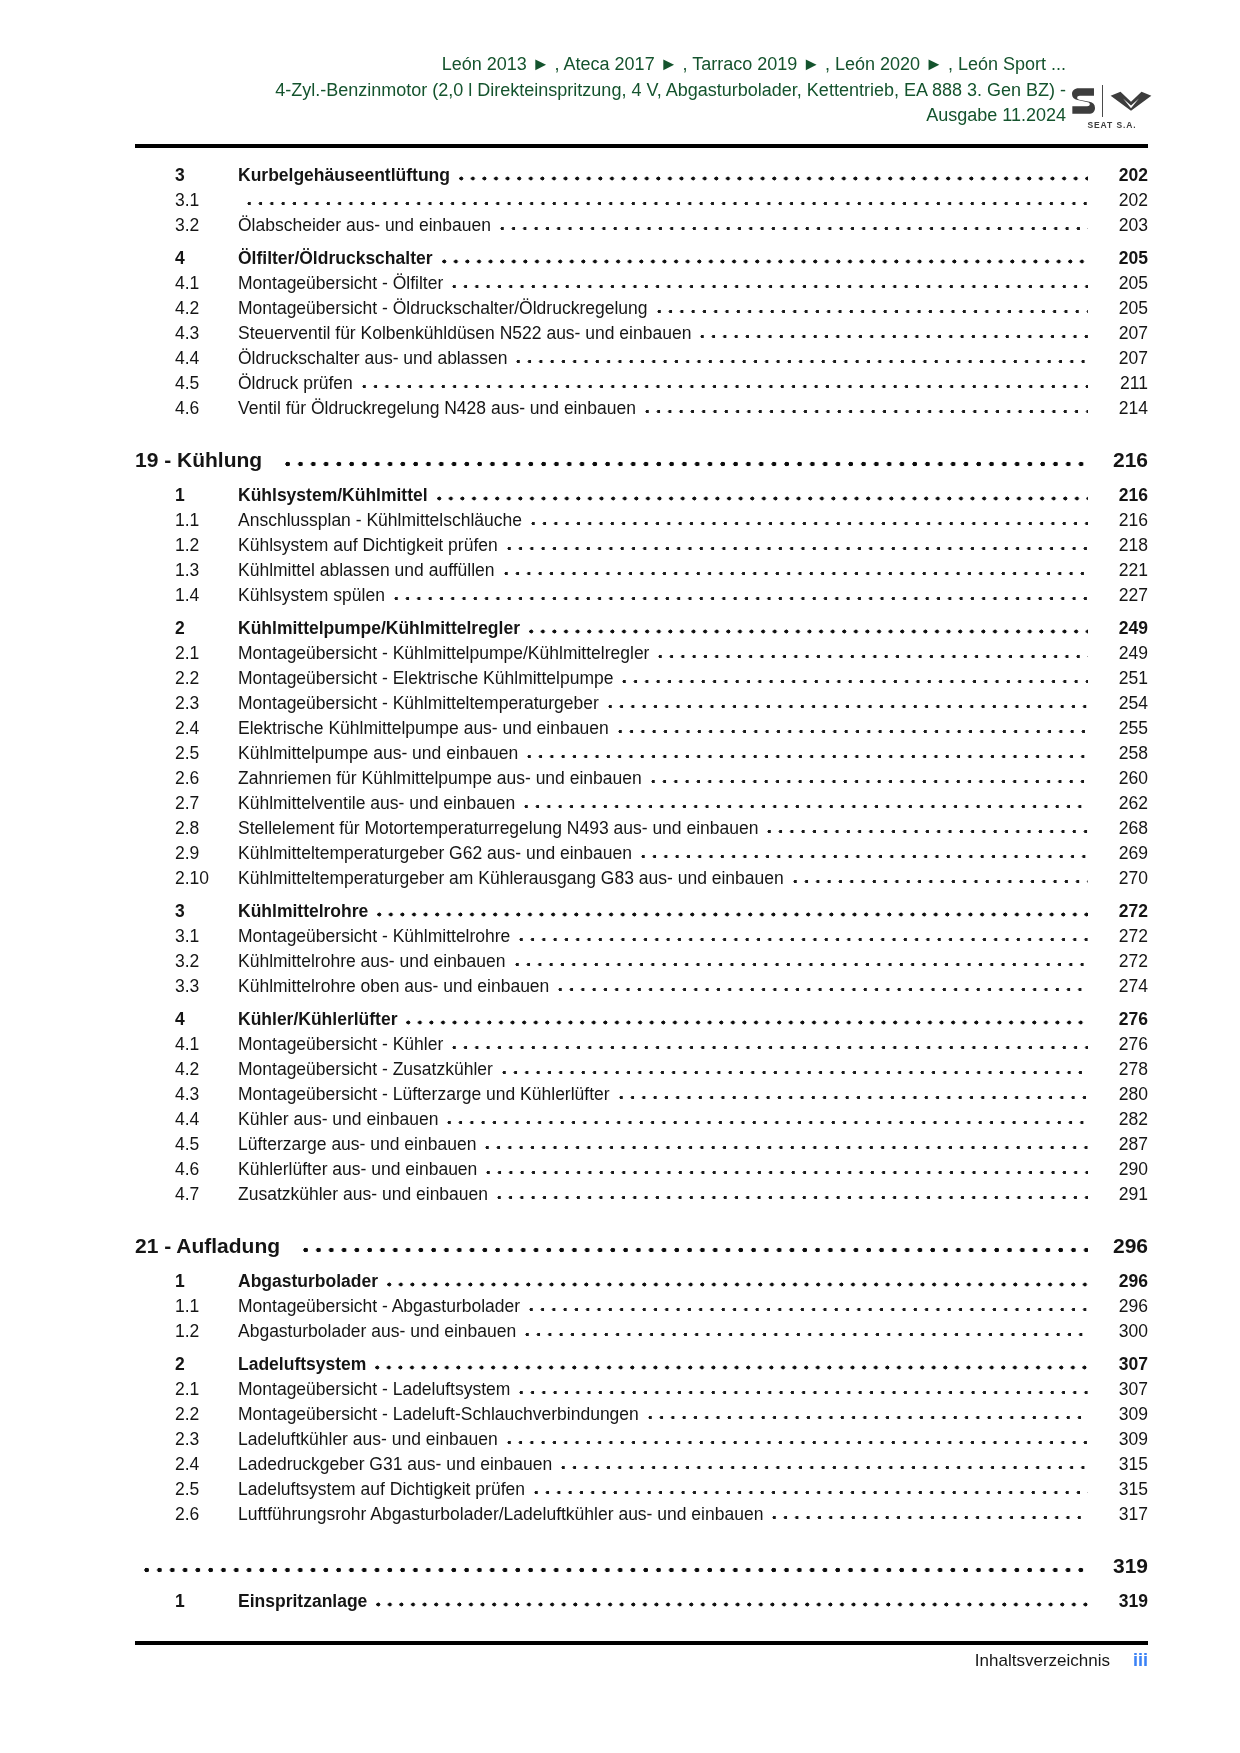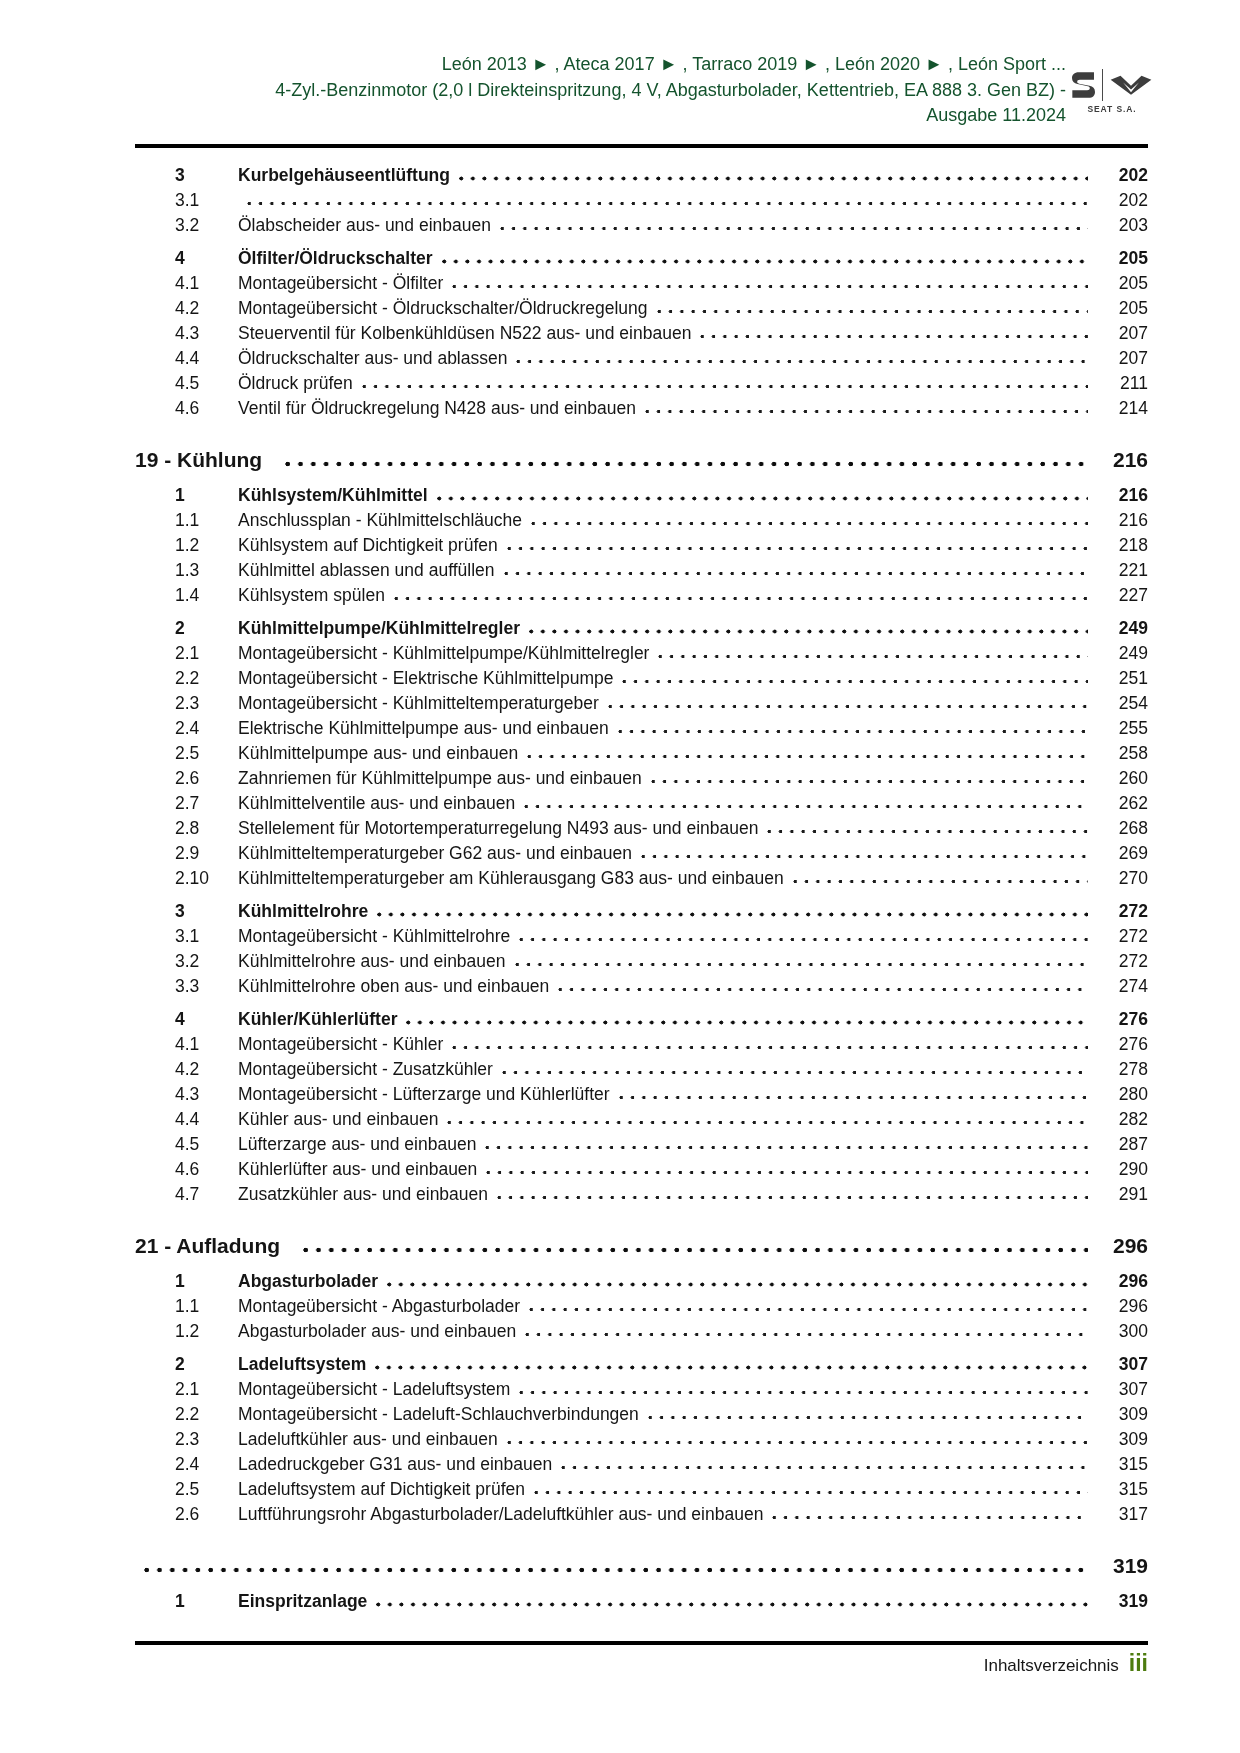--- a/index.html
+++ b/index.html
@@ -6,21 +6,21 @@
   body{
     width:1240px;height:1753px;position:relative;background:#ffffff;
     font-family:"Liberation Sans",sans-serif;color:#151515;
     -webkit-font-smoothing:antialiased;overflow:hidden;
   }
   
   .header-text{
     position:absolute;top:52px;right:174px;text-align:right;
     font-size:18px;line-height:25.5px;white-space:nowrap;color:#14532d;
   }
-  .brand{position:absolute;top:70px;left:1078px;width:68px;}
+  .brand{position:absolute;top:86px;left:1078px;width:68px;}
   .brand-logos{display:flex;align-items:center;justify-content:center;gap:7px;height:30px;}
   .brand-divider{width:1.5px;height:32px;background:#4a4a4a;flex:none;}
   .brand-caption{
     margin-top:4px;text-align:center;font-size:8.5px;font-weight:bold;
     letter-spacing:0.9px;color:#3c3c3c;white-space:nowrap;
   }
   .top-rule{position:absolute;left:135px;top:144px;width:1013px;height:3.5px;background:#000;}
   
   .toc{position:absolute;left:135px;top:155px;width:1013px;}
   .row{display:flex;align-items:baseline;height:25px;line-height:25px;font-size:17.5px;white-space:nowrap;}
@@ -40,23 +40,23 @@
     background-size:11.6px 5px;
   }
   .row.chapter .leader{
     height:6px;
     background-image:radial-gradient(circle at 2.7px 3px,#0c0c0c 2.1px,transparent 2.55px);
     background-size:12.8px 6px;
   }
   .page-num{flex:none;min-width:46px;text-align:right;}
   
   .bottom-rule{position:absolute;left:135px;top:1641px;width:1013px;height:4px;background:#000;}
-  .footer{position:absolute;top:1650px;right:92px;display:flex;align-items:baseline;gap:10px;white-space:nowrap;}
+  .footer{position:absolute;top:1650px;right:92px;display:flex;align-items:baseline;gap:23px;white-space:nowrap;}
   .footer-label{font-size:17px;color:#161616;}
-  .footer-page{font-size:23px;font-weight:bold;color:#4d7c0f;}
+  .footer-page{font-size:18px;font-weight:bold;color:#3b82f6;}
   svg{display:block;}
 </style>
 </head>
 <body>
 
 <div>
 
   <div class="header-text">
     <div>León 2013 ► , Ateca 2017 ► , Tarraco 2019 ► , León 2020 ► , León Sport ...</div>
     <div>4-Zyl.-Benzinmotor (2,0 l Direkteinspritzung, 4 V, Abgasturbolader, Kettentrieb, EA 888 3. Gen BZ) -</div>

